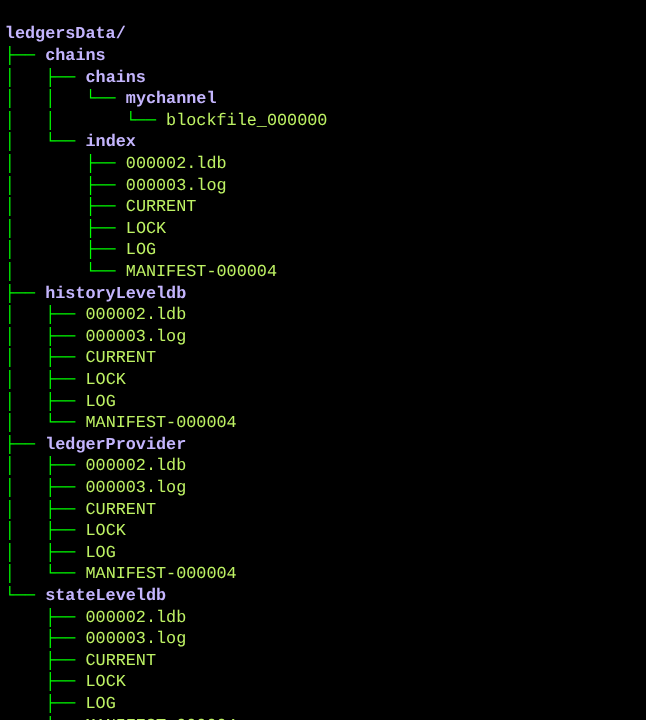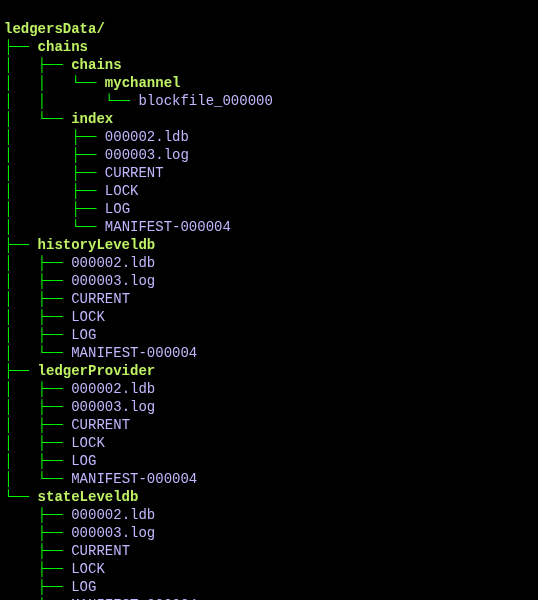--- a/index.html
+++ b/index.html
@@ -9,22 +9,22 @@
     line-height: 18px;
     margin: 0;
     padding: 2px 4px;
     white-space: pre;
     color: #00ff00;
     width: 538px;
     box-sizing: border-box;
   }
   .tree-line { display: block; }
   .branch { color: #00ff00; }
-  .dir { color: #bef264; font-weight: bold; }
-  .file { color: #c4b5fd; }
+  .dir { color: #c4b5fd; font-weight: bold; }
+  .file { color: #bef264; }
 </style>
 </head>
 <body>
 <div id="tree-container"><span class="tree-line"><span class="dir">ledgersData/</span></span><span class="tree-line"><span class="branch">├── </span><span class="dir">chains</span></span><span class="tree-line"><span class="branch">│   ├── </span><span class="dir">chains</span></span><span class="tree-line"><span class="branch">│   │   └── </span><span class="dir">mychannel</span></span><span class="tree-line"><span class="branch">│   │       └── </span><span class="file">blockfile_000000</span></span><span class="tree-line"><span class="branch">│   └── </span><span class="dir">index</span></span><span class="tree-line"><span class="branch">│       ├── </span><span class="file">000002.ldb</span></span><span class="tree-line"><span class="branch">│       ├── </span><span class="file">000003.log</span></span><span class="tree-line"><span class="branch">│       ├── </span><span class="file">CURRENT</span></span><span class="tree-line"><span class="branch">│       ├── </span><span class="file">LOCK</span></span><span class="tree-line"><span class="branch">│       ├── </span><span class="file">LOG</span></span><span class="tree-line"><span class="branch">│       └── </span><span class="file">MANIFEST-000004</span></span><span class="tree-line"><span class="branch">├── </span><span class="dir">historyLeveldb</span></span><span class="tree-line"><span class="branch">│   ├── </span><span class="file">000002.ldb</span></span><span class="tree-line"><span class="branch">│   ├── </span><span class="file">000003.log</span></span><span class="tree-line"><span class="branch">│   ├── </span><span class="file">CURRENT</span></span><span class="tree-line"><span class="branch">│   ├── </span><span class="file">LOCK</span></span><span class="tree-line"><span class="branch">│   ├── </span><span class="file">LOG</span></span><span class="tree-line"><span class="branch">│   └── </span><span class="file">MANIFEST-000004</span></span><span class="tree-line"><span class="branch">├── </span><span class="dir">ledgerProvider</span></span><span class="tree-line"><span class="branch">│   ├── </span><span class="file">000002.ldb</span></span><span class="tree-line"><span class="branch">│   ├── </span><span class="file">000003.log</span></span><span class="tree-line"><span class="branch">│   ├── </span><span class="file">CURRENT</span></span><span class="tree-line"><span class="branch">│   ├── </span><span class="file">LOCK</span></span><span class="tree-line"><span class="branch">│   ├── </span><span class="file">LOG</span></span><span class="tree-line"><span class="branch">│   └── </span><span class="file">MANIFEST-000004</span></span><span class="tree-line"><span class="branch">└── </span><span class="dir">stateLeveldb</span></span><span class="tree-line"><span class="branch">    ├── </span><span class="file">000002.ldb</span></span><span class="tree-line"><span class="branch">    ├── </span><span class="file">000003.log</span></span><span class="tree-line"><span class="branch">    ├── </span><span class="file">CURRENT</span></span><span class="tree-line"><span class="branch">    ├── </span><span class="file">LOCK</span></span><span class="tree-line"><span class="branch">    ├── </span><span class="file">LOG</span></span><span class="tree-line"><span class="branch">    └── </span><span class="file">MANIFEST-000004</span></span></div>
 
 
 
 
 
 </body></html>

